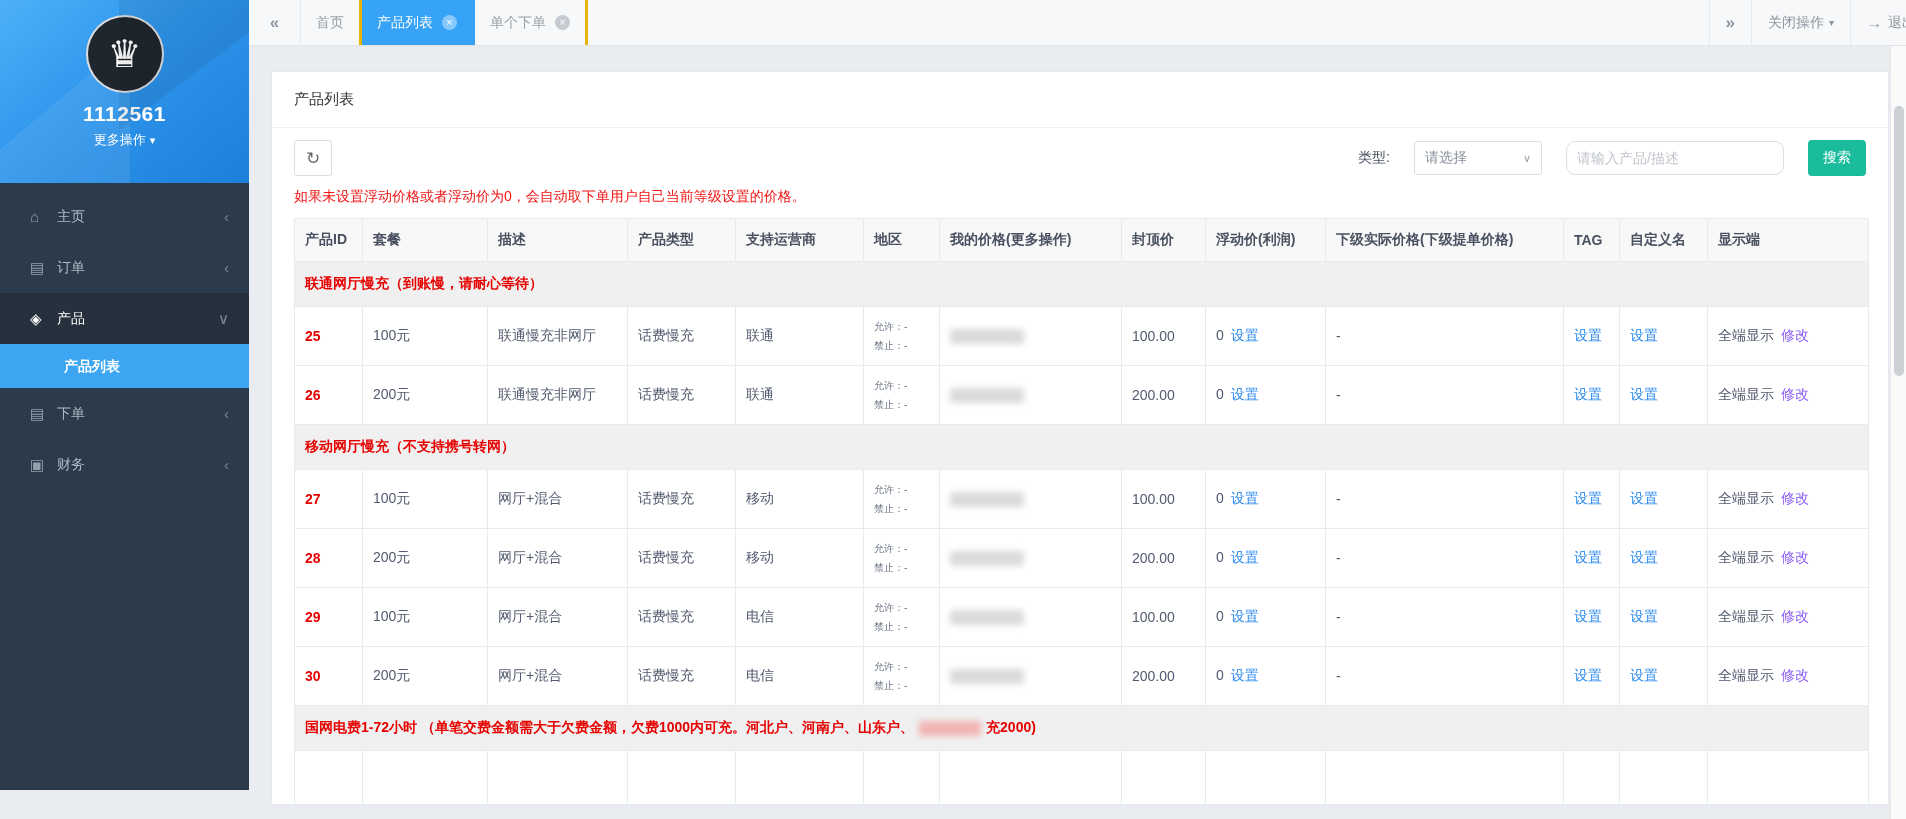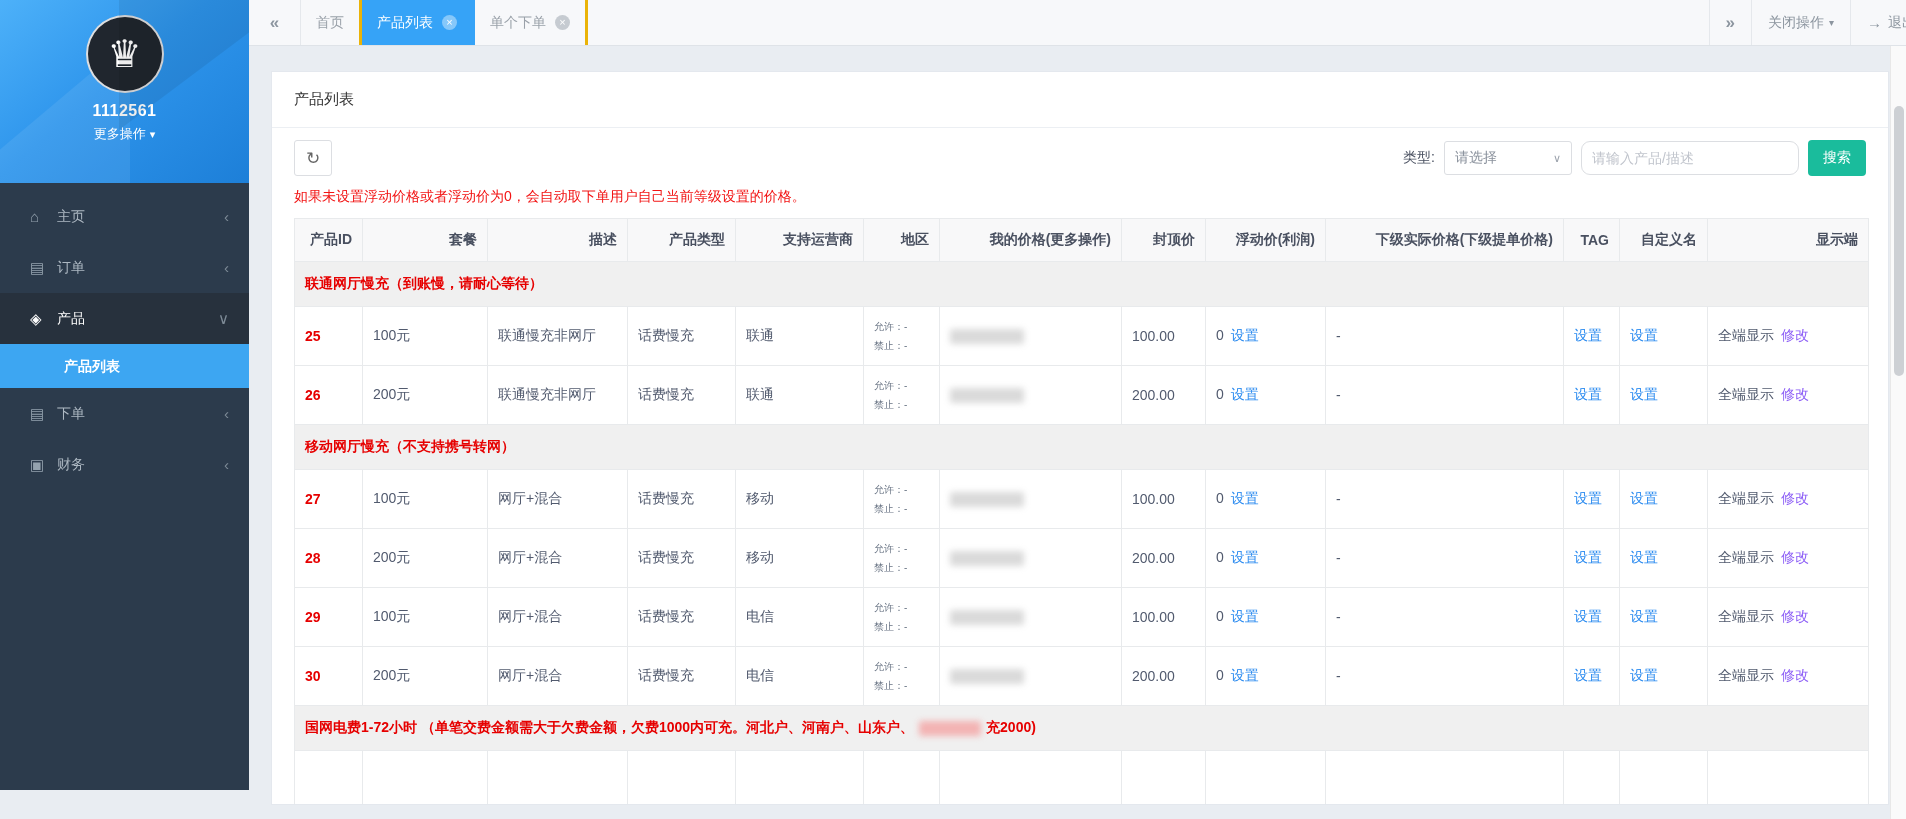--- a/index.html
+++ b/index.html
@@ -18,21 +18,21 @@
     background:linear-gradient(140deg,#4db1f9 0%,#2e95ec 45%,#1d7fd8 100%);
   }
   .side-head::before { content:""; position:absolute; left:-60px; top:40px;
     border-left:190px solid transparent; border-bottom:160px solid rgba(255,255,255,.08); }
   .side-head::after { content:""; position:absolute; right:-70px; top:-20px;
     border-right:200px solid transparent; border-top:150px solid rgba(0,0,0,.07); }
   .avatar { position:relative; width:78px; height:78px; border-radius:50%; background:#20262e;
     margin:15px auto 9px; display:flex; align-items:center; justify-content:center;
     border:2px solid rgba(255,255,255,.85); }
   .avatar .crown { font-size:38px; color:#fff; line-height:1; }
-  .uid { position:relative; font-size:16px; font-weight:bold; letter-spacing:.5px; }
+  .uid { position:relative; font-size:21px; font-weight:bold; letter-spacing:.5px; }
   .moreops { position:relative; font-size:13px; margin-top:5px; cursor:pointer; }
   .moreops .caret { font-size:11px; margin-left:4px; }
 
   .menu { margin-top:8px; }
   .menu-item { height:51px; display:flex; align-items:center; padding:0 20px 0 30px;
     color:#aeb9c3; cursor:pointer; }
   .menu-item .mi-icon { width:27px; font-size:15px; color:#94a2ae; }
   .menu-item .chev { margin-left:auto; color:#7e8b97; font-size:15px; }
   .menu-item.expanded { background:#27313d; color:#fff; }
   .menu-item.expanded .mi-icon { color:#fff; }
@@ -59,38 +59,38 @@
   .tb-logout { max-width:56px; overflow:hidden; }
   .tb-logout .exit-ic { margin-right:6px; font-size:15px; }
 
   
   .main-panel { position:absolute; left:271px; top:71px; width:1618px; height:734px;
     background:#fff; border:1px solid #e4e8ee; overflow:hidden; }
   .panel-title { padding:18px 22px; font-size:15px; color:#333; border-bottom:1px solid #eceff3; }
   .toolbar { display:flex; align-items:center; padding:12px 22px 0; }
   .refresh-btn { width:38px; height:36px; border:1px solid #dcdee2; border-radius:3px;
     background:#fff; color:#666; font-size:17px; cursor:pointer; line-height:1; }
-  .filter { margin-left:auto; display:flex; align-items:center; gap:9px; }
+  .filter { margin-left:auto; display:flex; align-items:center; gap:24px; }
   .type-label { color:#495060; }
   .select { width:128px; height:34px; border:1px solid #dcdee2; border-radius:3px;
     display:flex; align-items:center; padding:0 10px; color:#8a919c; background:#fff; cursor:pointer; }
   .select .sel-chev { margin-left:auto; font-size:11px; color:#9aa1ab; }
   .search-input { width:218px; height:34px; border:1px solid #dcdee2; border-radius:9px;
     padding:0 10px; font-size:14px; color:#333; outline:none; }
   .search-input::placeholder { color:#c0c4cc; }
   .search-btn { height:36px; padding:0 15px; background:#1abc9c; border:none; border-radius:4px;
     color:#fff; font-size:14px; cursor:pointer; }
   .warning { color:#f21414; padding:12px 22px 8px; }
 
   
   table.products { width:1574px; margin:4px 22px 0; border-collapse:collapse;
     table-layout:fixed; font-size:14px; color:#515a6e; }
   .products th, .products td { border:1px solid #e8eaec; padding:8px 10px; text-align:left;
     vertical-align:middle; overflow:hidden; white-space:nowrap; }
-  .products thead th { background:#f8f8f9; color:#495060; font-weight:bold; height:43px;text-align:right; }
+  .products thead th { background:#f8f8f9; color:#495060; font-weight:bold; height:43px; }
   .group-row td { background:#f0f0f0; color:#e60000; font-weight:bold; height:45px; }
   tr.product-row td { height:59px; }
   .id-cell { color:#e60000; font-weight:bold; }
   .region-cell { font-size:10px; color:#6b7686; line-height:19px; }
   .blur-box { display:inline-block; width:74px; height:15px; background:#dadada;
     border-radius:2px; filter:blur(3px); vertical-align:middle; }
   .red-blur { background:#f3b3b3; width:62px; margin:0 5px; }
   .link { color:#2d8cf0; cursor:pointer; text-decoration:none; }
   .green-link { color:#8b5cf6; cursor:pointer; margin-left:7px; }
   .float-zero { margin-right:7px; }

